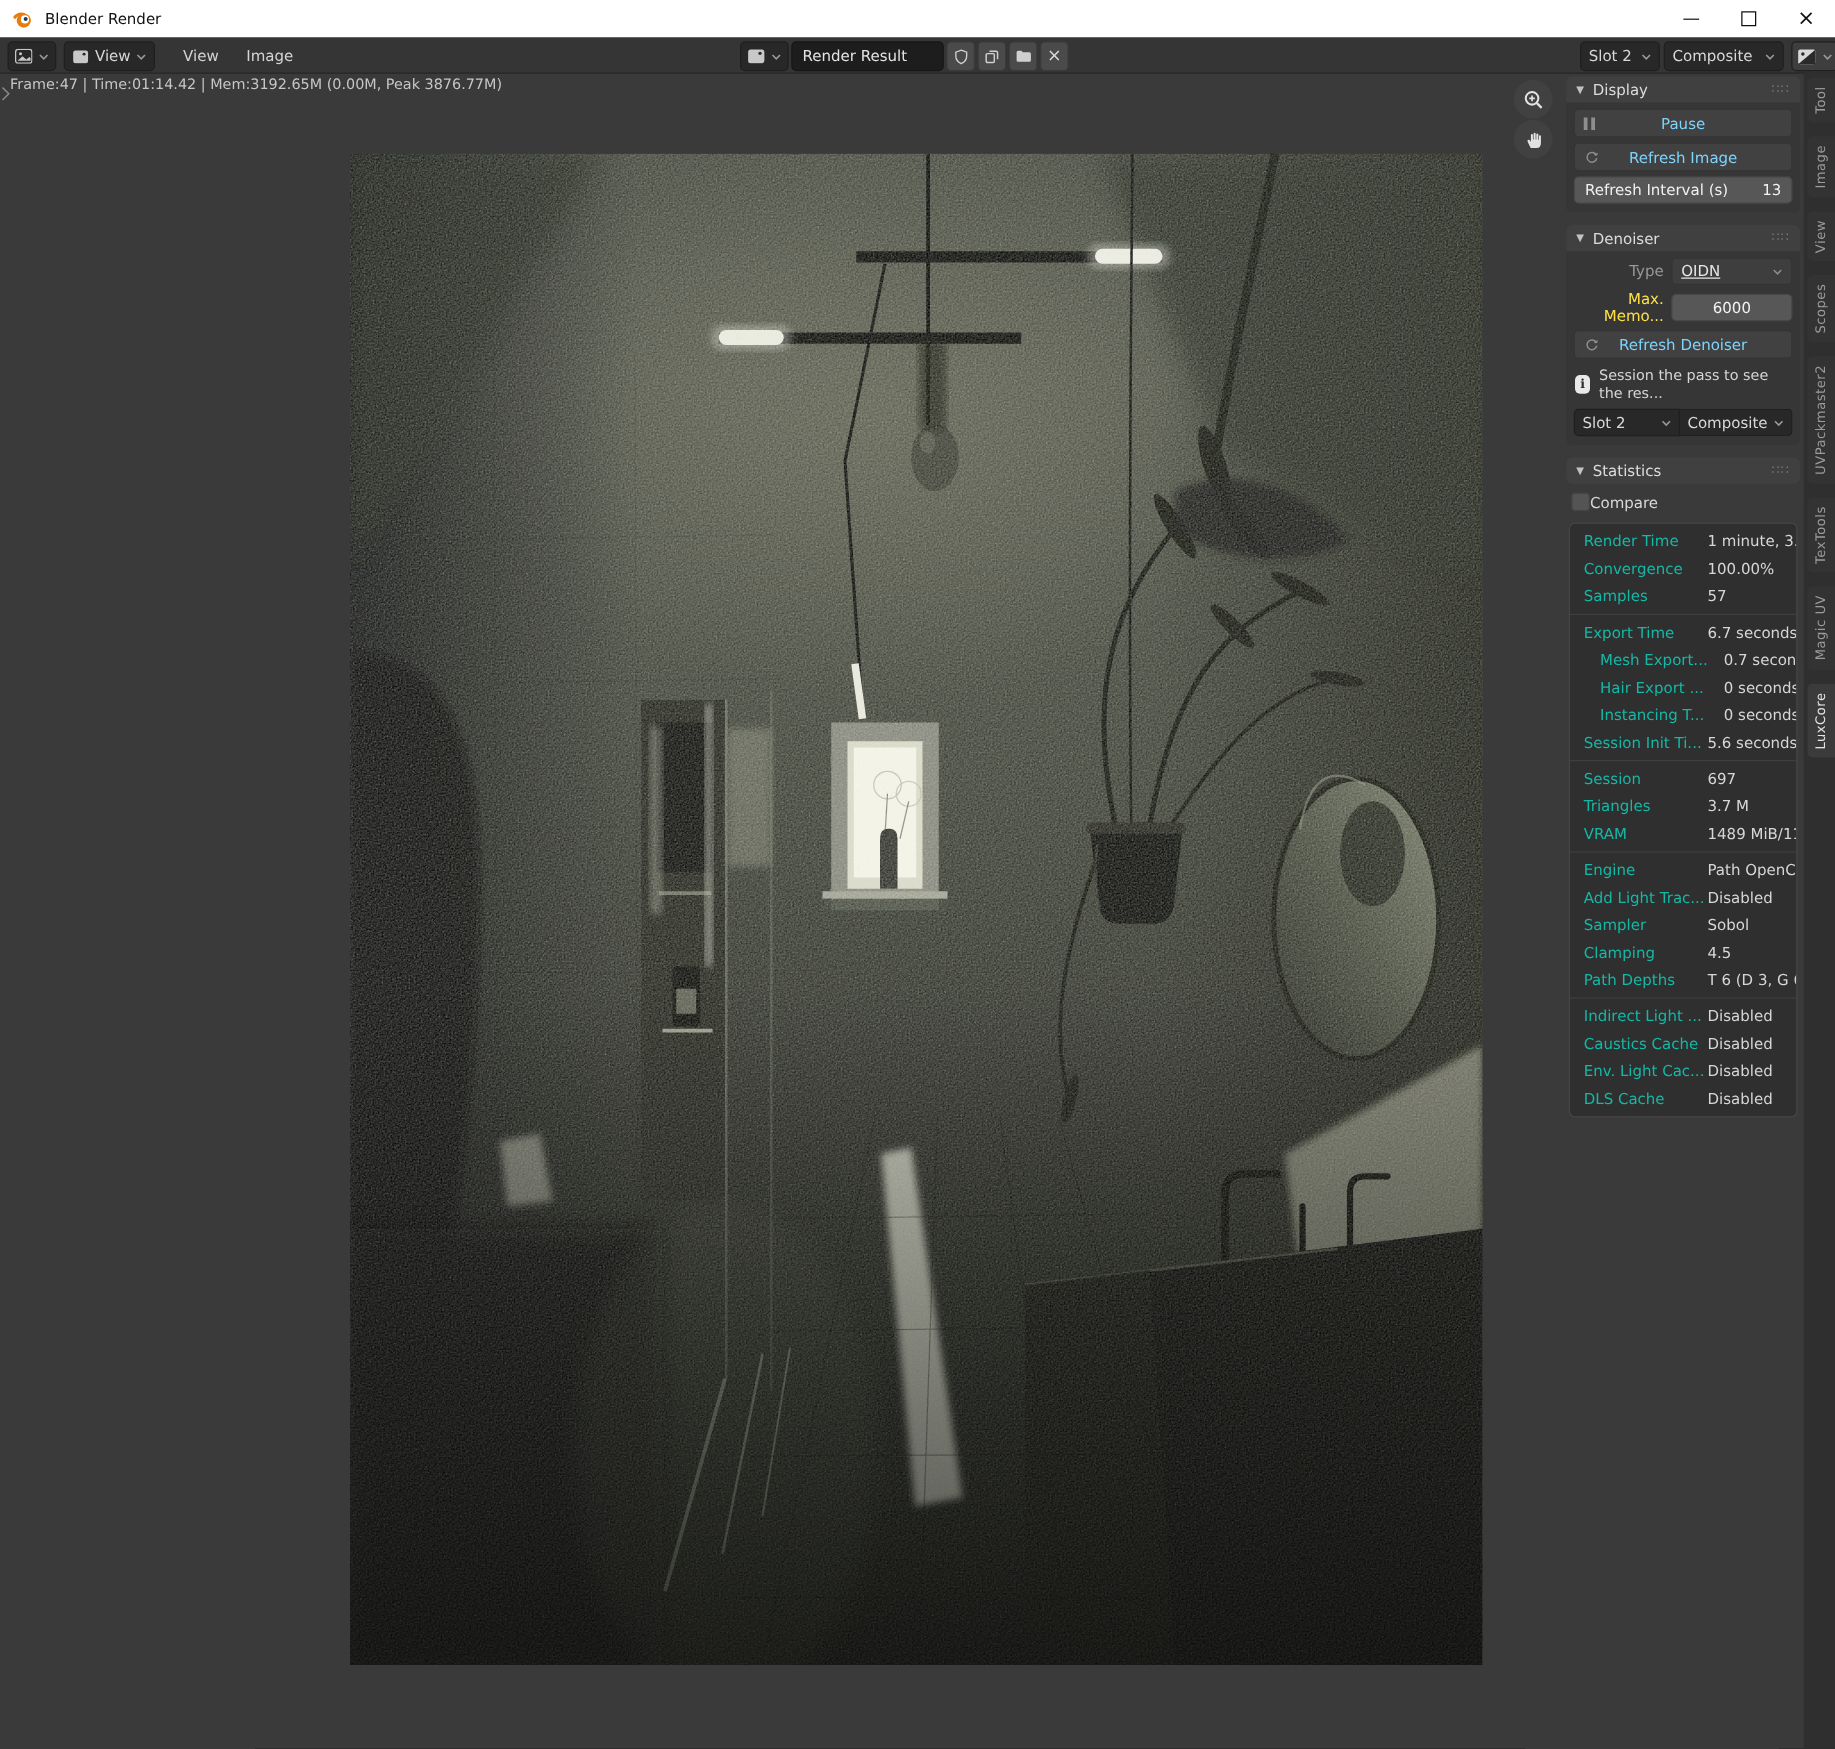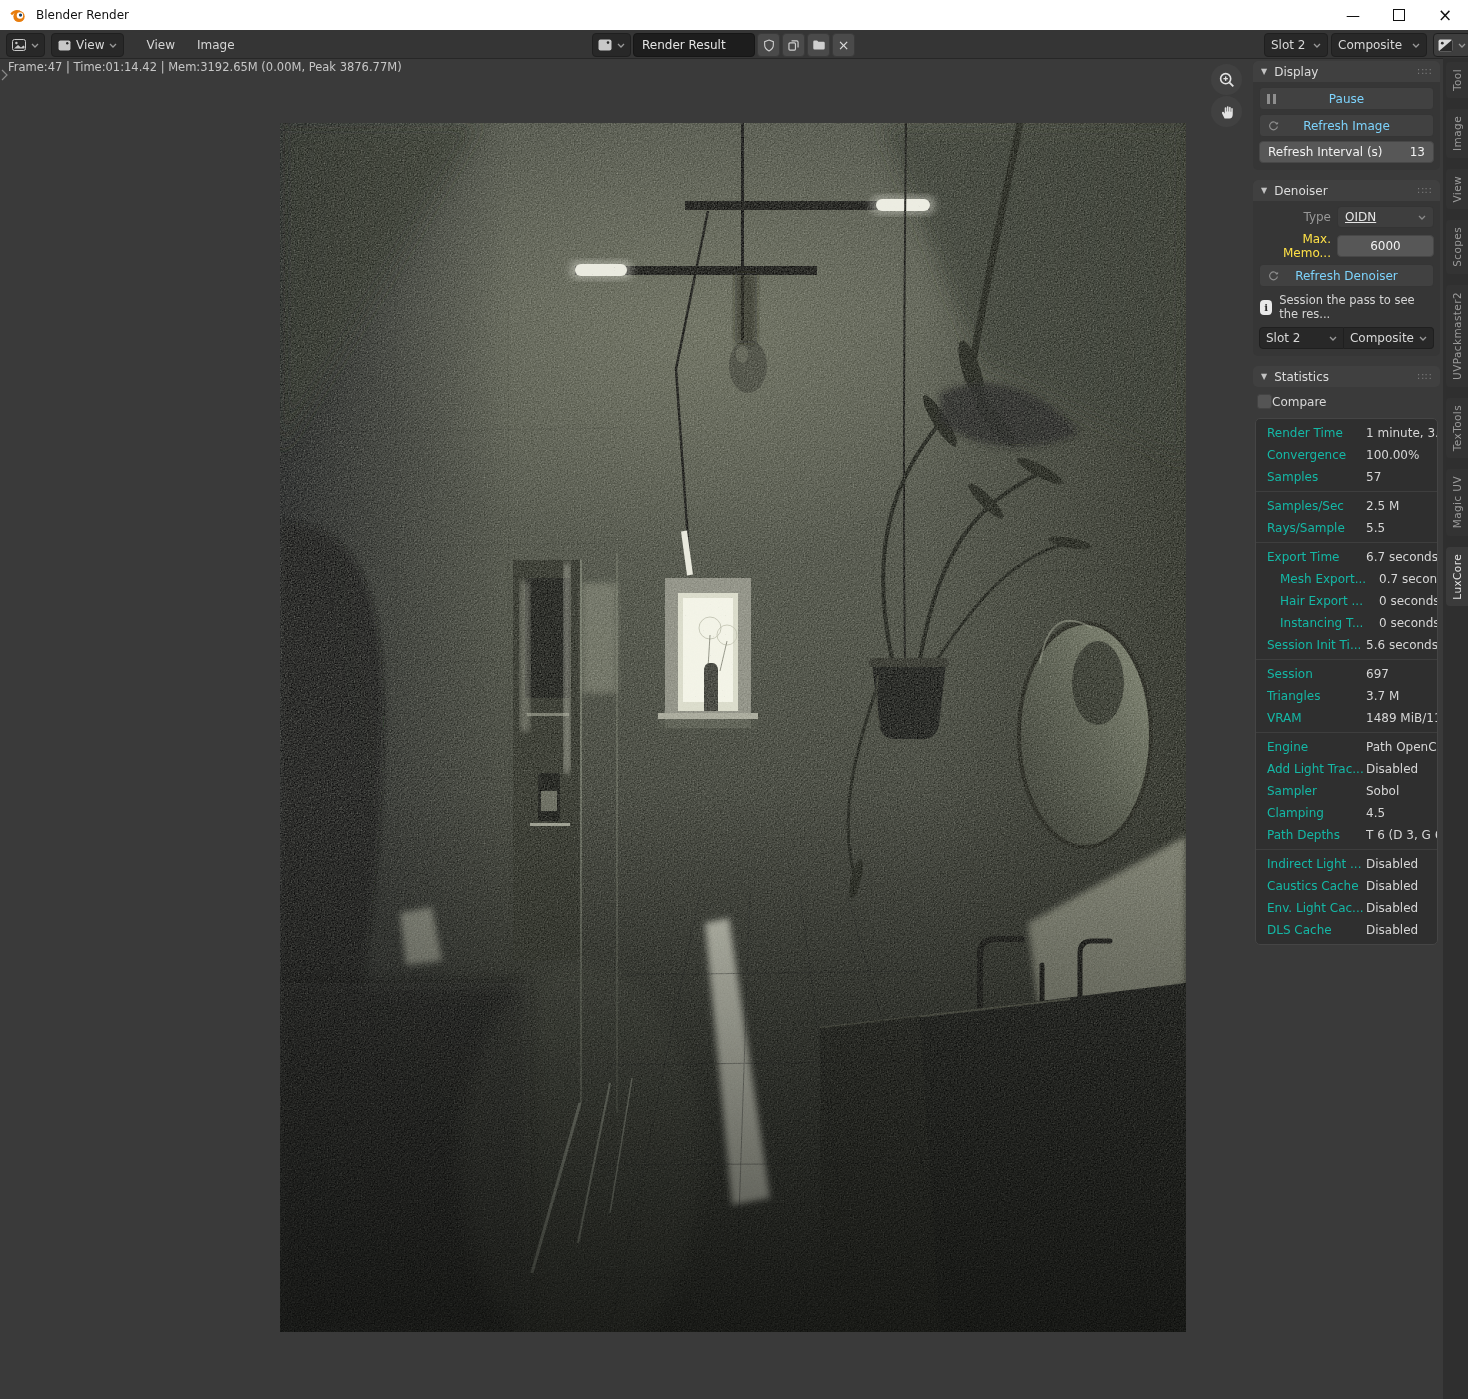--- a/index.html
+++ b/index.html
@@ -481,88 +481,78 @@
                 <div class="stat-label">Convergence</div>
                 <div class="stat-value">100.00%</div>
               </div>
               <div class="stat-row">
                 <div class="stat-label">Samples</div>
                 <div class="stat-value">57</div>
               </div>
             </div>
             <div class="stat-group">
               <div class="stat-row">
-                <div class="stat-label">Samples/Sec</div>
-                <div class="stat-value">2.5 M</div>
-              </div>
-              <div class="stat-row">
-                <div class="stat-label">Rays/Sample</div>
-                <div class="stat-value">5.5</div>
+                <div class="stat-label">Export Time</div>
+                <div class="stat-value">6.7 seconds</div>
+              </div>
+              <div class="stat-row">
+                <div class="stat-label indent">Mesh Export...</div>
+                <div class="stat-value">0.7 seconds</div>
+              </div>
+              <div class="stat-row">
+                <div class="stat-label indent">Hair Export ...</div>
+                <div class="stat-value">0 seconds</div>
+              </div>
+              <div class="stat-row">
+                <div class="stat-label indent">Instancing T...</div>
+                <div class="stat-value">0 seconds</div>
+              </div>
+              <div class="stat-row">
+                <div class="stat-label">Session Init Ti...</div>
+                <div class="stat-value">5.6 seconds</div>
               </div>
             </div>
             <div class="stat-group">
               <div class="stat-row">
-                <div class="stat-label">Export Time</div>
-                <div class="stat-value">6.7 seconds</div>
-              </div>
-              <div class="stat-row">
-                <div class="stat-label indent">Mesh Export...</div>
-                <div class="stat-value">0.7 seconds</div>
-              </div>
-              <div class="stat-row">
-                <div class="stat-label indent">Hair Export ...</div>
-                <div class="stat-value">0 seconds</div>
-              </div>
-              <div class="stat-row">
-                <div class="stat-label indent">Instancing T...</div>
-                <div class="stat-value">0 seconds</div>
-              </div>
-              <div class="stat-row">
-                <div class="stat-label">Session Init Ti...</div>
-                <div class="stat-value">5.6 seconds</div>
+                <div class="stat-label">Session</div>
+                <div class="stat-value">697</div>
+              </div>
+              <div class="stat-row">
+                <div class="stat-label">Triangles</div>
+                <div class="stat-value">3.7 M</div>
+              </div>
+              <div class="stat-row">
+                <div class="stat-label">VRAM</div>
+                <div class="stat-value">1489 MiB/11...</div>
               </div>
             </div>
             <div class="stat-group">
               <div class="stat-row">
-                <div class="stat-label">Session</div>
-                <div class="stat-value">697</div>
-              </div>
-              <div class="stat-row">
-                <div class="stat-label">Triangles</div>
-                <div class="stat-value">3.7 M</div>
-              </div>
-              <div class="stat-row">
-                <div class="stat-label">VRAM</div>
-                <div class="stat-value">1489 MiB/11...</div>
+                <div class="stat-label">Engine</div>
+                <div class="stat-value">Path OpenCL</div>
+              </div>
+              <div class="stat-row">
+                <div class="stat-label">Add Light Trac...</div>
+                <div class="stat-value">Disabled</div>
+              </div>
+              <div class="stat-row">
+                <div class="stat-label">Sampler</div>
+                <div class="stat-value">Sobol</div>
+              </div>
+              <div class="stat-row">
+                <div class="stat-label">Clamping</div>
+                <div class="stat-value">4.5</div>
+              </div>
+              <div class="stat-row">
+                <div class="stat-label">Path Depths</div>
+                <div class="stat-value">T 6 (D 3, G 6, ...</div>
               </div>
             </div>
             <div class="stat-group">
               <div class="stat-row">
-                <div class="stat-label">Engine</div>
-                <div class="stat-value">Path OpenCL</div>
-              </div>
-              <div class="stat-row">
-                <div class="stat-label">Add Light Trac...</div>
-                <div class="stat-value">Disabled</div>
-              </div>
-              <div class="stat-row">
-                <div class="stat-label">Sampler</div>
-                <div class="stat-value">Sobol</div>
-              </div>
-              <div class="stat-row">
-                <div class="stat-label">Clamping</div>
-                <div class="stat-value">4.5</div>
-              </div>
-              <div class="stat-row">
-                <div class="stat-label">Path Depths</div>
-                <div class="stat-value">T 6 (D 3, G 6, ...</div>
-              </div>
-            </div>
-            <div class="stat-group">
-              <div class="stat-row">
                 <div class="stat-label">Indirect Light ...</div>
                 <div class="stat-value">Disabled</div>
               </div>
               <div class="stat-row">
                 <div class="stat-label">Caustics Cache</div>
                 <div class="stat-value">Disabled</div>
               </div>
               <div class="stat-row">
                 <div class="stat-label">Env. Light Cac...</div>
                 <div class="stat-value">Disabled</div>

